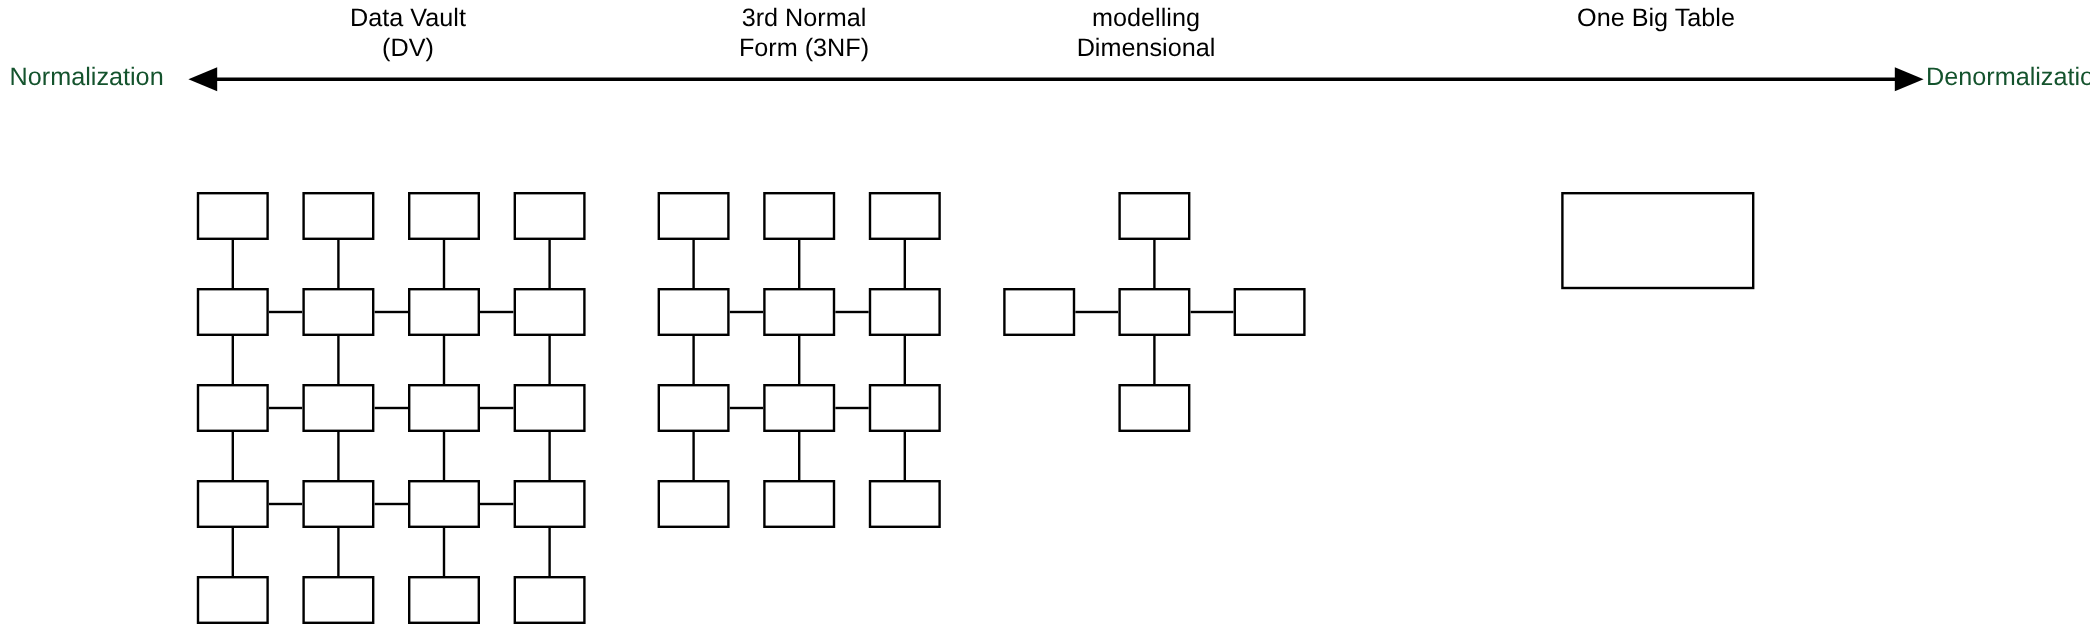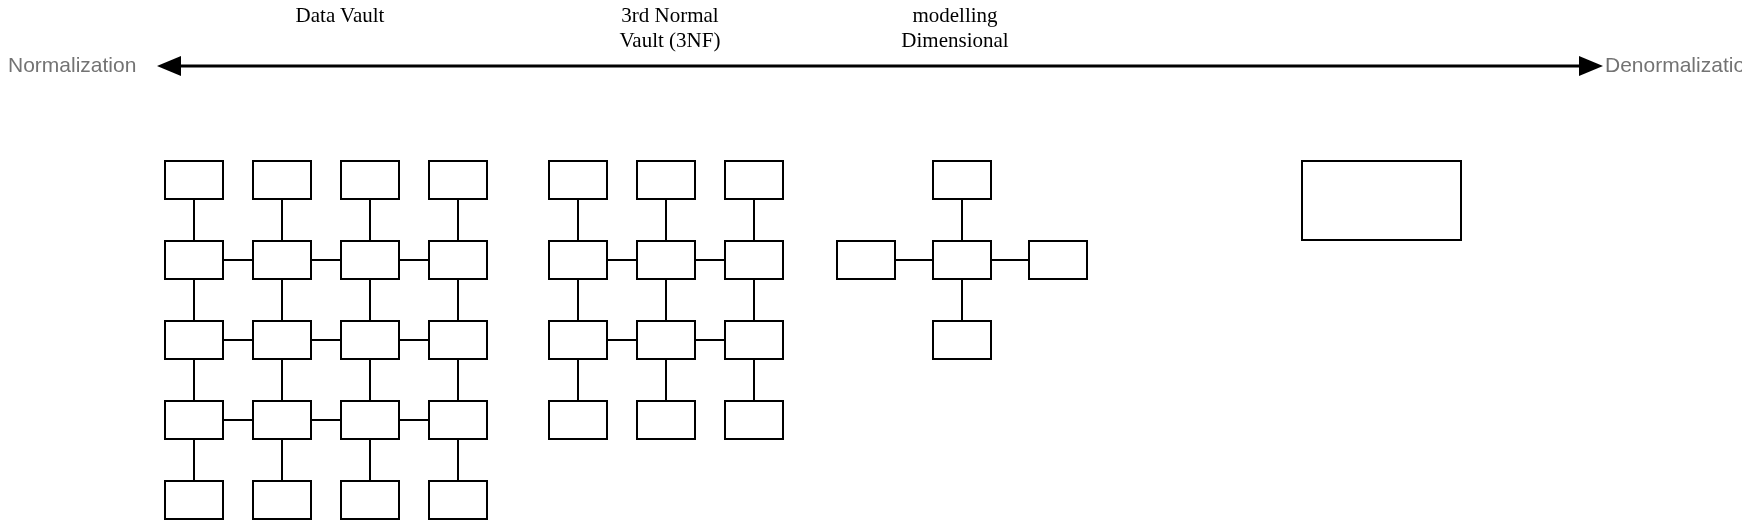--- a/index.html
+++ b/index.html
@@ -16,39 +16,38 @@
     position: relative;
     width: 1742px;
     height: 524px;
     background: #ffffff;
     overflow: hidden;
   }
   .axis-end-label {
     position: absolute;
     font-size: 21px;
     line-height: 25px;
-    color: #737373;
+    color: #14532d;
     white-space: nowrap;
   }
   #label-normalization {
     left: 8px;
     top: 52px;
   }
   #label-denormalization {
     left: 1605px;
     top: 52px;
   }
   .stage-caption {
     position: absolute;
     font-size: 21px;
     line-height: 25px;
     text-align: center;
     color: #000000;
     white-space: nowrap;
-    font-family: Liberation Serif, serif;
   }
   .stage-caption .cap-line {
     display: block;
   }
   #caption-dv      { left: 190px;  top: 3px;  width: 300px; }
   #caption-3nf     { left: 520px;  top: 3px;  width: 300px; }
   #caption-dim     { left: 805px;  top: 3px;  width: 300px; }
   #caption-obt     { left: 1230px; top: 3px;  width: 300px; }
 
   #spectrum-arrow {
@@ -99,33 +98,35 @@
 <body>
 
 <div id="canvas">
 
   <div class="axis-end-label" id="label-normalization">Normalization</div>
 
   <div class="axis-end-label" id="label-denormalization">Denormalization</div>
 
   <div class="stage-caption" id="caption-dv">
     <span class="cap-line">Data Vault</span>
+    <span class="cap-line">(DV)</span>
   </div>
 
   <div class="stage-caption" id="caption-3nf">
     <span class="cap-line">3rd Normal</span>
-    <span class="cap-line">Vault (3NF)</span>
+    <span class="cap-line">Form (3NF)</span>
   </div>
 
   <div class="stage-caption" id="caption-dim">
     <span class="cap-line">modelling</span>
     <span class="cap-line">Dimensional</span>
   </div>
 
   <div class="stage-caption" id="caption-obt">
+    <span class="cap-line">One Big Table</span>
   </div>
 
   <div id="spectrum-arrow">
     <svg width="1450" height="36" viewBox="0 0 1450 36" xmlns="http://www.w3.org/2000/svg">
       <line x1="18" y1="18" x2="1432" y2="18" stroke="#000000" stroke-width="3"></line>
       <polygon points="2,18 26,8 26,28" fill="#000000"></polygon>
       <polygon points="1448,18 1424,8 1424,28" fill="#000000"></polygon>
     </svg>
   </div>
 

